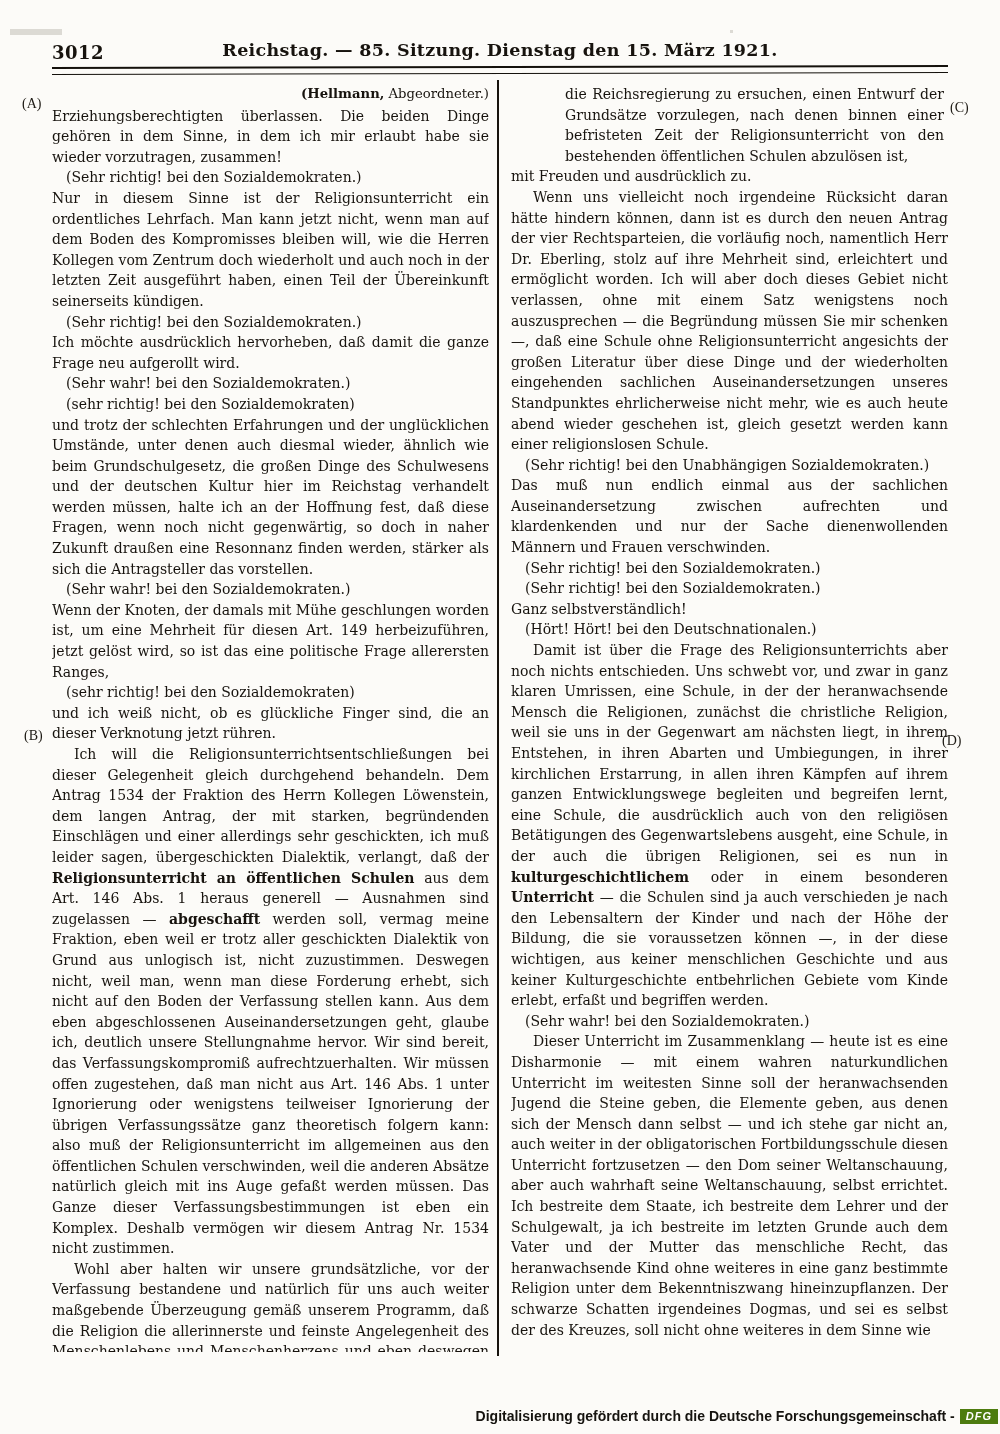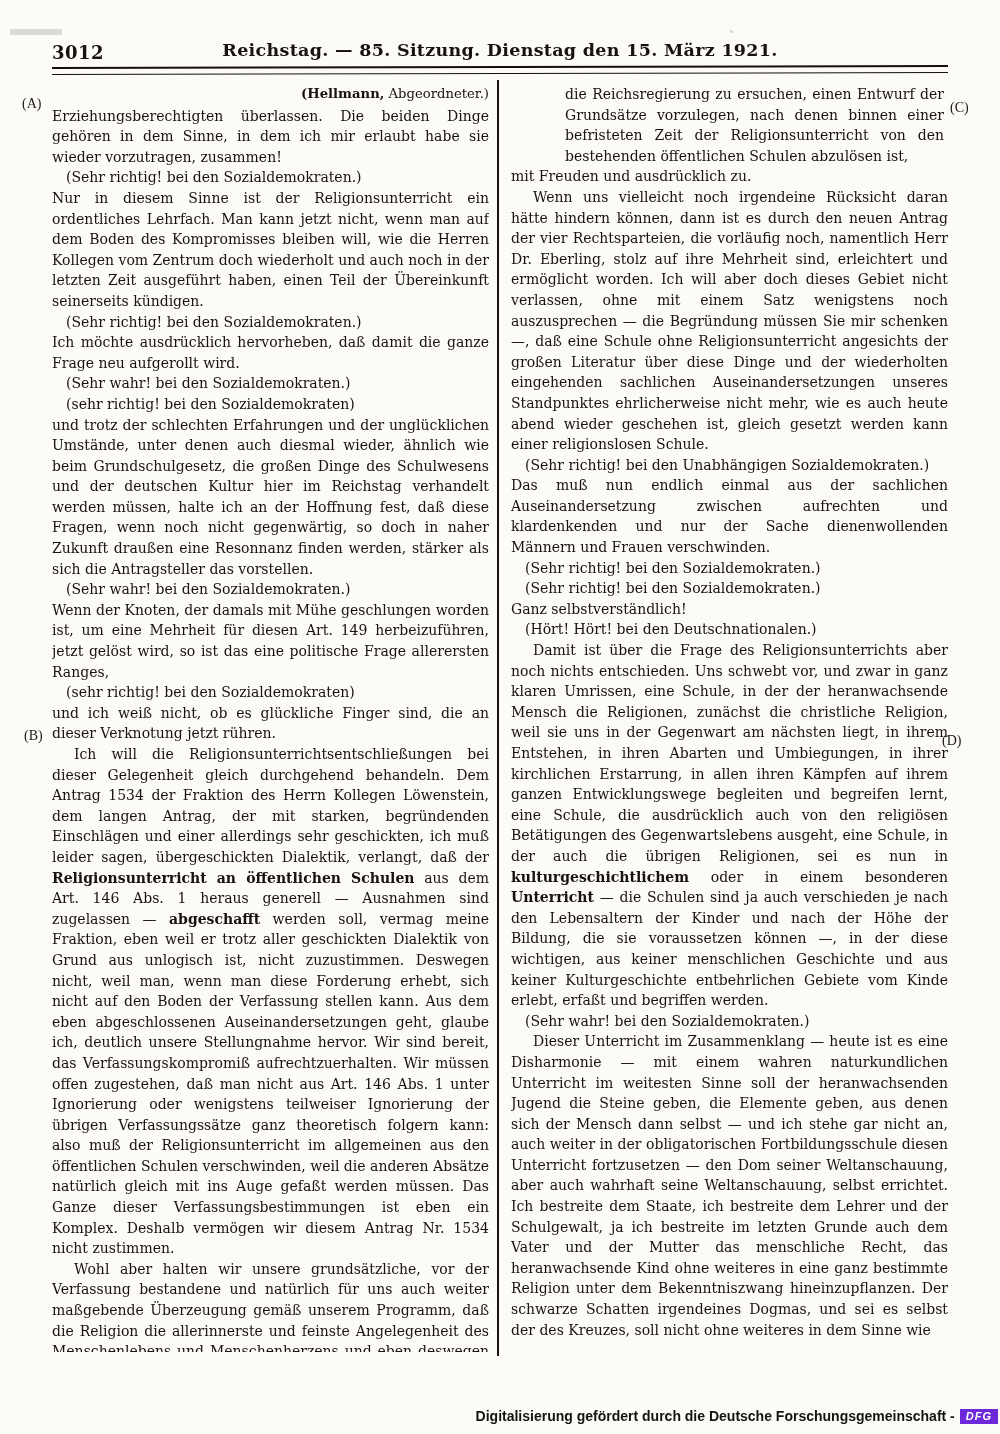--- a/index.html
+++ b/index.html
@@ -84,14 +84,14 @@
     <p class="interjection"><span>(Sehr richtig! bei den Sozialdemokraten.)</span></p>
     <p class="para"><span>Ganz selbstverständlich!</span></p>
     <p class="interjection"><span>(Hört! Hört! bei den Deutschnationalen.)</span></p>
     <p class="para-indent"><span>Damit ist über die Frage des Religionsunterrichts aber noch nichts entschieden. Uns schwebt vor, und zwar in ganz klaren Umrissen, eine Schule, in der der heranwachsende Mensch die Religionen, zunächst die christliche Religion, weil sie uns in der Gegenwart am nächsten liegt, in ihrem Entstehen, in ihren Abarten und Umbiegungen, in ihrer kirchlichen Erstarrung, in allen ihren Kämpfen auf ihrem ganzen Entwicklungswege begleiten und begreifen lernt, eine Schule, die ausdrücklich auch von den religiösen Betätigungen des Gegenwartslebens ausgeht, eine Schule, in der auch die übrigen Religionen, sei es nun in </span><span class="bold">kulturgeschichtlichem</span><span> oder in einem besonderen </span><span class="bold">Unterricht</span><span> — die Schulen sind ja auch verschieden je nach den Lebensaltern der Kinder und nach der Höhe der Bildung, die sie voraussetzen können —, in der diese wichtigen, aus keiner menschlichen Geschichte und aus keiner Kulturgeschichte entbehrlichen Gebiete vom Kinde erlebt, erfaßt und begriffen werden.</span></p>
     <p class="interjection"><span>(Sehr wahr! bei den Sozialdemokraten.)</span></p>
     <p class="para-indent"><span>Dieser Unterricht im Zusammenklang — heute ist es eine Disharmonie — mit einem wahren naturkundlichen Unterricht im weitesten Sinne soll der heranwachsenden Jugend die Steine geben, die Elemente geben, aus denen sich der Mensch dann selbst — und ich stehe gar nicht an, auch weiter in der obligatorischen Fortbildungsschule diesen Unterricht fortzusetzen — den Dom seiner Weltanschauung, aber auch wahrhaft seine Weltanschauung, selbst errichtet. Ich bestreite dem Staate, ich bestreite dem Lehrer und der Schulgewalt, ja ich bestreite im letzten Grunde auch dem Vater und der Mutter das menschliche Recht, das heranwachsende Kind ohne weiteres in eine ganz bestimmte Religion unter dem Bekenntniszwang hineinzupflanzen. Der schwarze Schatten irgendeines Dogmas, und sei es selbst der des Kreuzes, soll nicht ohne weiteres in dem Sinne wie</span></p>
   </div>
 
 <div class="footer">
   <span class="footer-text">Digitalisierung gefördert durch die Deutsche Forschungsgemeinschaft -</span>
-  <span class="dfg-badge" style="background: #6d28d9;">DFG</span>
+  <span class="dfg-badge" style="background: #4d7c0f;">DFG</span>
 </div>
 
 </body></html>

